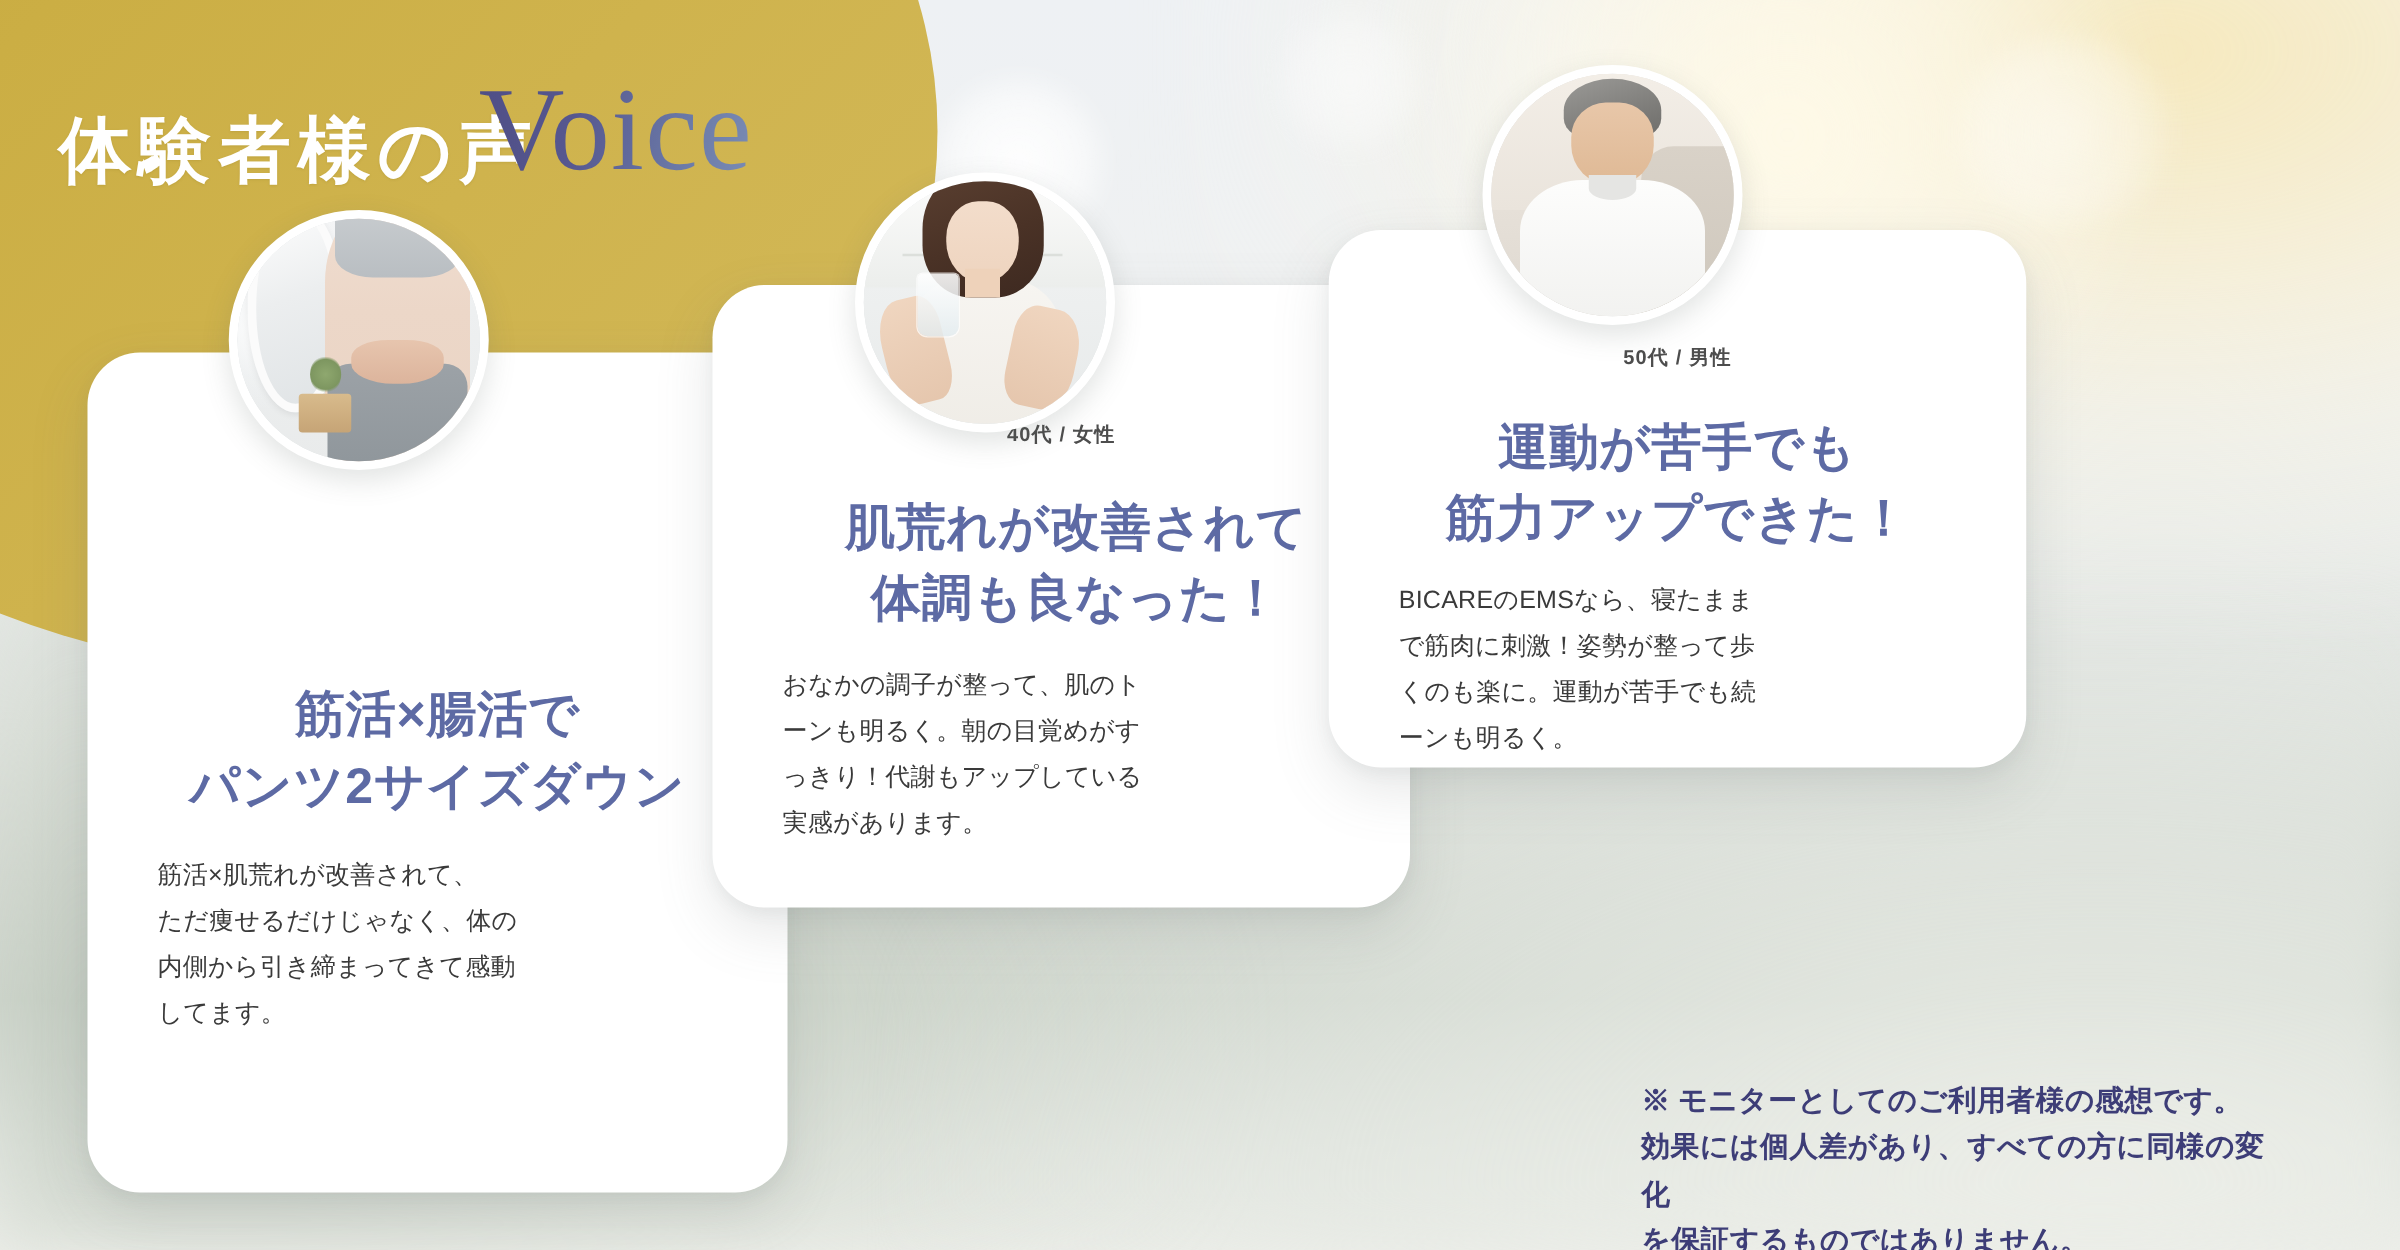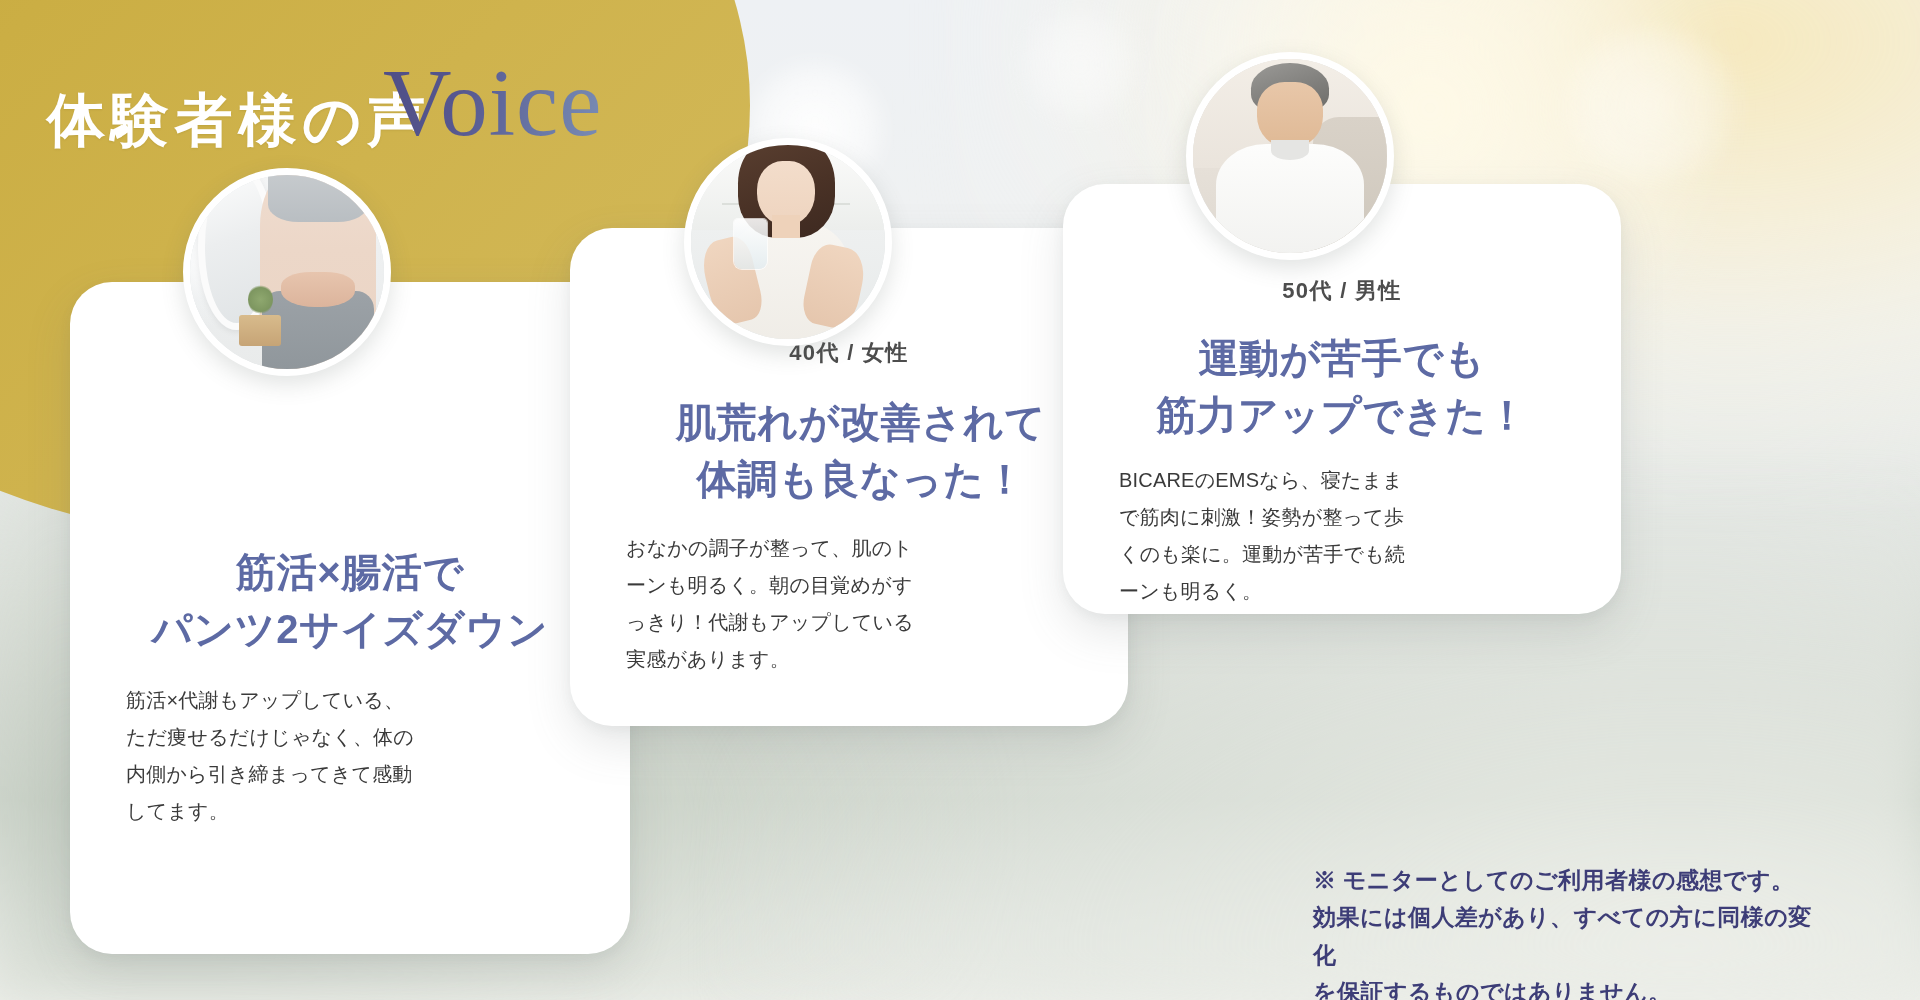--- a/index.html
+++ b/index.html
@@ -98,21 +98,21 @@
     position:absolute;
     background:#ffffff;
     border-radius:42px;
     box-shadow:0 18px 44px rgba(104,112,110,.17), 0 4px 12px rgba(104,112,110,.07);
   }
   #card-1{ left:70px;  top:282px; width:560px; height:672px; }
   #card-2{ left:570px; top:228px; width:558px; height:498px; }
   #card-3{ left:1063px;top:184px; width:558px; height:430px; }
 
   .age{
-    font-size:22px; font-weight:700; color:#4d4d4d;
+    font-size:16px; font-weight:700; color:#4d4d4d;
     letter-spacing:.06em; text-align:center;
   }
   .headline{
     font-size:40px; font-weight:700; color:#5d6aa4;
     line-height:1.42; text-align:center; letter-spacing:.015em;
   }
   .headline .ln{ display:block; }
   .bodytxt{
     font-size:20px; color:#3a3a3a; line-height:1.85;
     letter-spacing:.01em;
@@ -289,21 +289,21 @@
   <div class="head-jp">体験者様の声</div>
   <div class="head-en">Voice</div>
 </div>
 
 <div class="card" id="card-1">
   <div class="headline">
     <span class="ln">筋活×腸活で</span>
     <span class="ln">パンツ2サイズダウン</span>
   </div>
   <div class="bodytxt">
-    <span class="ln">筋活×代謝もアップしている、</span>
+    <span class="ln">筋活×肌荒れが改善されて、</span>
     <span class="ln">ただ痩せるだけじゃなく、体の</span>
     <span class="ln">内側から引き締まってきて感動</span>
     <span class="ln">してます。</span>
   </div>
 </div>
 
 <div class="card" id="card-2">
   <div class="age">40代 / 女性</div>
   <div class="headline">
     <span class="ln">肌荒れが改善されて</span>

